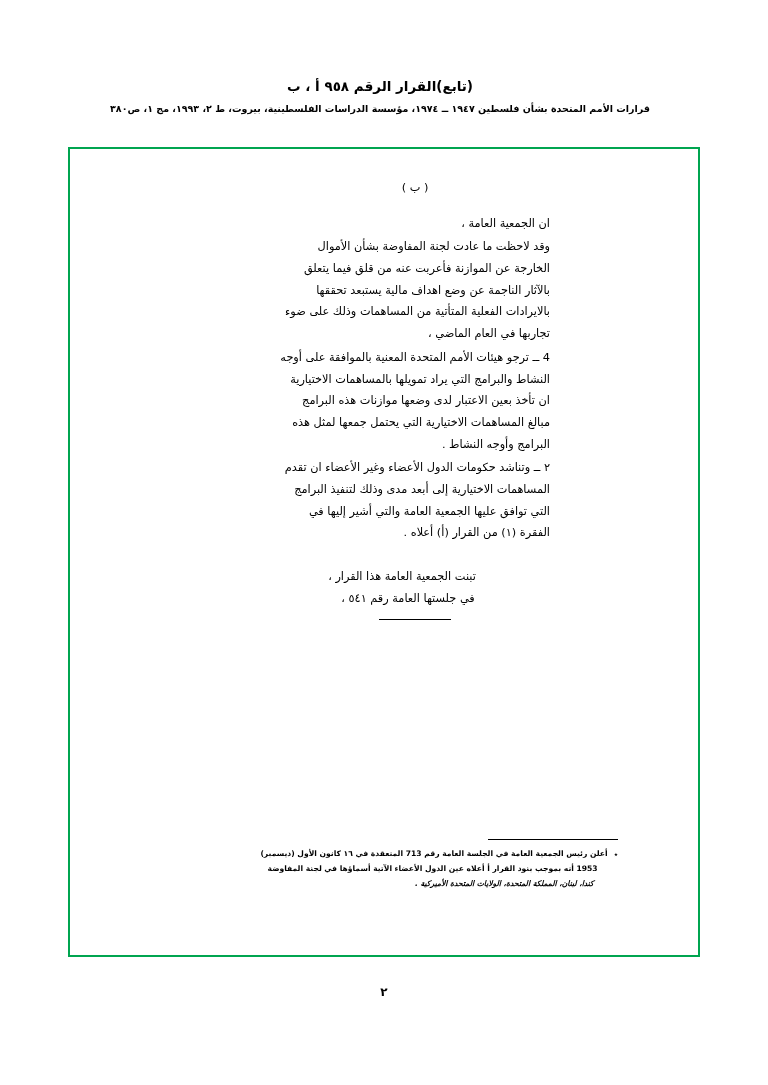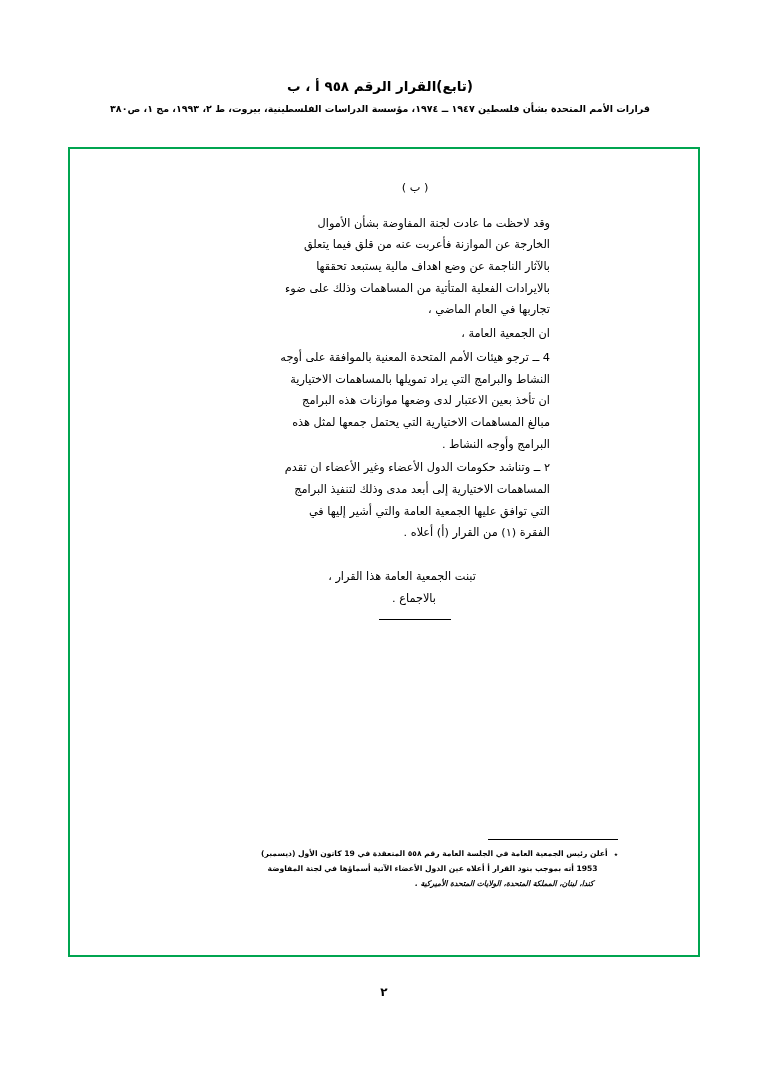--- a/index.html
+++ b/index.html
@@ -149,39 +149,39 @@
     <div class="title">(تابع)القرار الرقم ٩٥٨ أ ، ب</div>
     <div class="source">قرارات الأمم المتحدة بشأن فلسطين ١٩٤٧ ــ ١٩٧٤، مؤسسة الدراسات الفلسطينية، بيروت، ط ٢، ١٩٩٣، مج ١، ص٣٨٠</div>
   </div>
 
   <div class="frame">
 
     <div class="content">
 
       <div class="sub-label">( ب )</div>
 
+      <div class="para">ان الجمعية العامة ،</div>
       <div class="para">وقد لاحظت ما عادت لجنة المفاوضة بشأن الأموال الخارجة عن الموازنة فأعربت عنه من قلق فيما يتعلق بالآثار الناجمة عن وضع اهداف مالية يستبعد تحققها بالايرادات الفعلية المتأتية من المساهمات وذلك على ضوء تجاربها في العام الماضي ،</div>
-      <div class="para">ان الجمعية العامة ،</div>
       <div class="para">4 ــ ترجو هيئات الأمم المتحدة المعنية بالموافقة على أوجه النشاط والبرامج التي يراد تمويلها بالمساهمات الاختيارية ان تأخذ بعين الاعتبار لدى وضعها موازنات هذه البرامج مبالغ المساهمات الاختيارية التي يحتمل جمعها لمثل هذه البرامج وأوجه النشاط .</div>
       <div class="para">٢ ــ وتناشد حكومات الدول الأعضاء وغير الأعضاء ان تقدم المساهمات الاختيارية إلى أبعد مدى وذلك لتنفيذ البرامج التي توافق عليها الجمعية العامة والتي أشير إليها في الفقرة (١) من القرار (أ) أعلاه .</div>
 
       <div class="closing">
         <div class="line l1">تبنت الجمعية العامة هذا القرار ،</div>
-        <div class="line l3">بالاجماع .</div>
+        <div class="line l2">في جلستها العامة رقم ٥٤١ ،</div>
         <div class="hr-short"></div>
       </div>
 
     </div>
 
     <div class="footnote">
       <div class="rule"></div>
       <div class="fn-row">
         <span class="bullet">٭</span>
         <span class="fn-body">
-          <span class="fn-line fn-l1">أعلن رئيس الجمعية العامة في الجلسة العامة رقم ٥٥٨ المنعقدة في 19 كانون الأول (ديسمبر)</span>
+          <span class="fn-line fn-l1">أعلن رئيس الجمعية العامة في الجلسة العامة رقم 713 المنعقدة في ١٦ كانون الأول (ديسمبر)</span>
           <span class="fn-line fn-l2">1953 أنه بموجب بنود القرار أ أعلاه عين الدول الأعضاء الآتية أسماؤها في لجنة المفاوضة</span>
           <span class="fn-line fn-l4">كندا، لبنان، المملكة المتحدة، الولايات المتحدة الأميركية .</span>
         </span>
       </div>
     </div>
 
   </div>
 
   <div class="page-number">٢</div>
 

